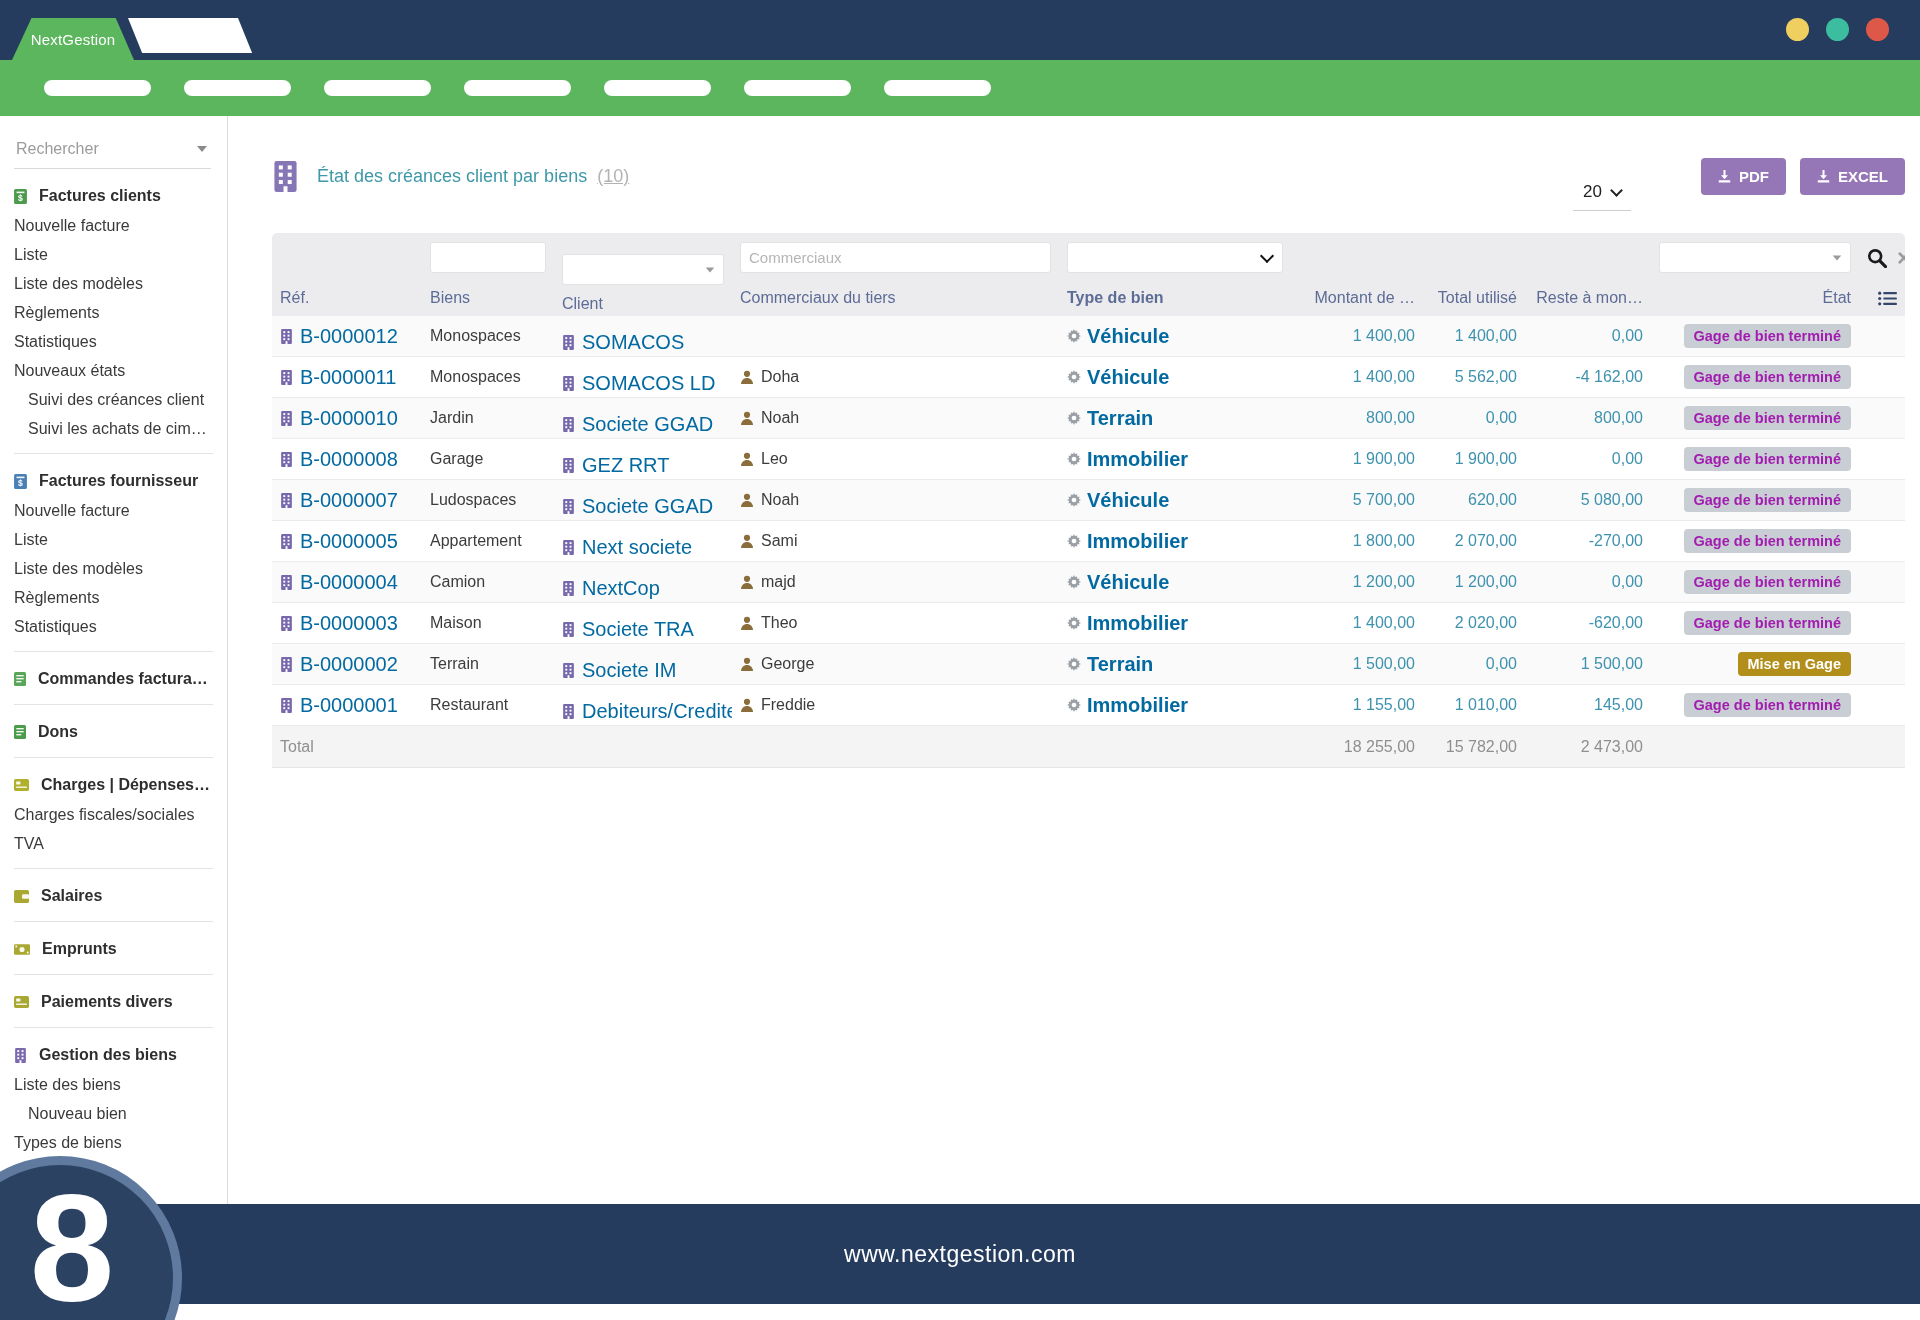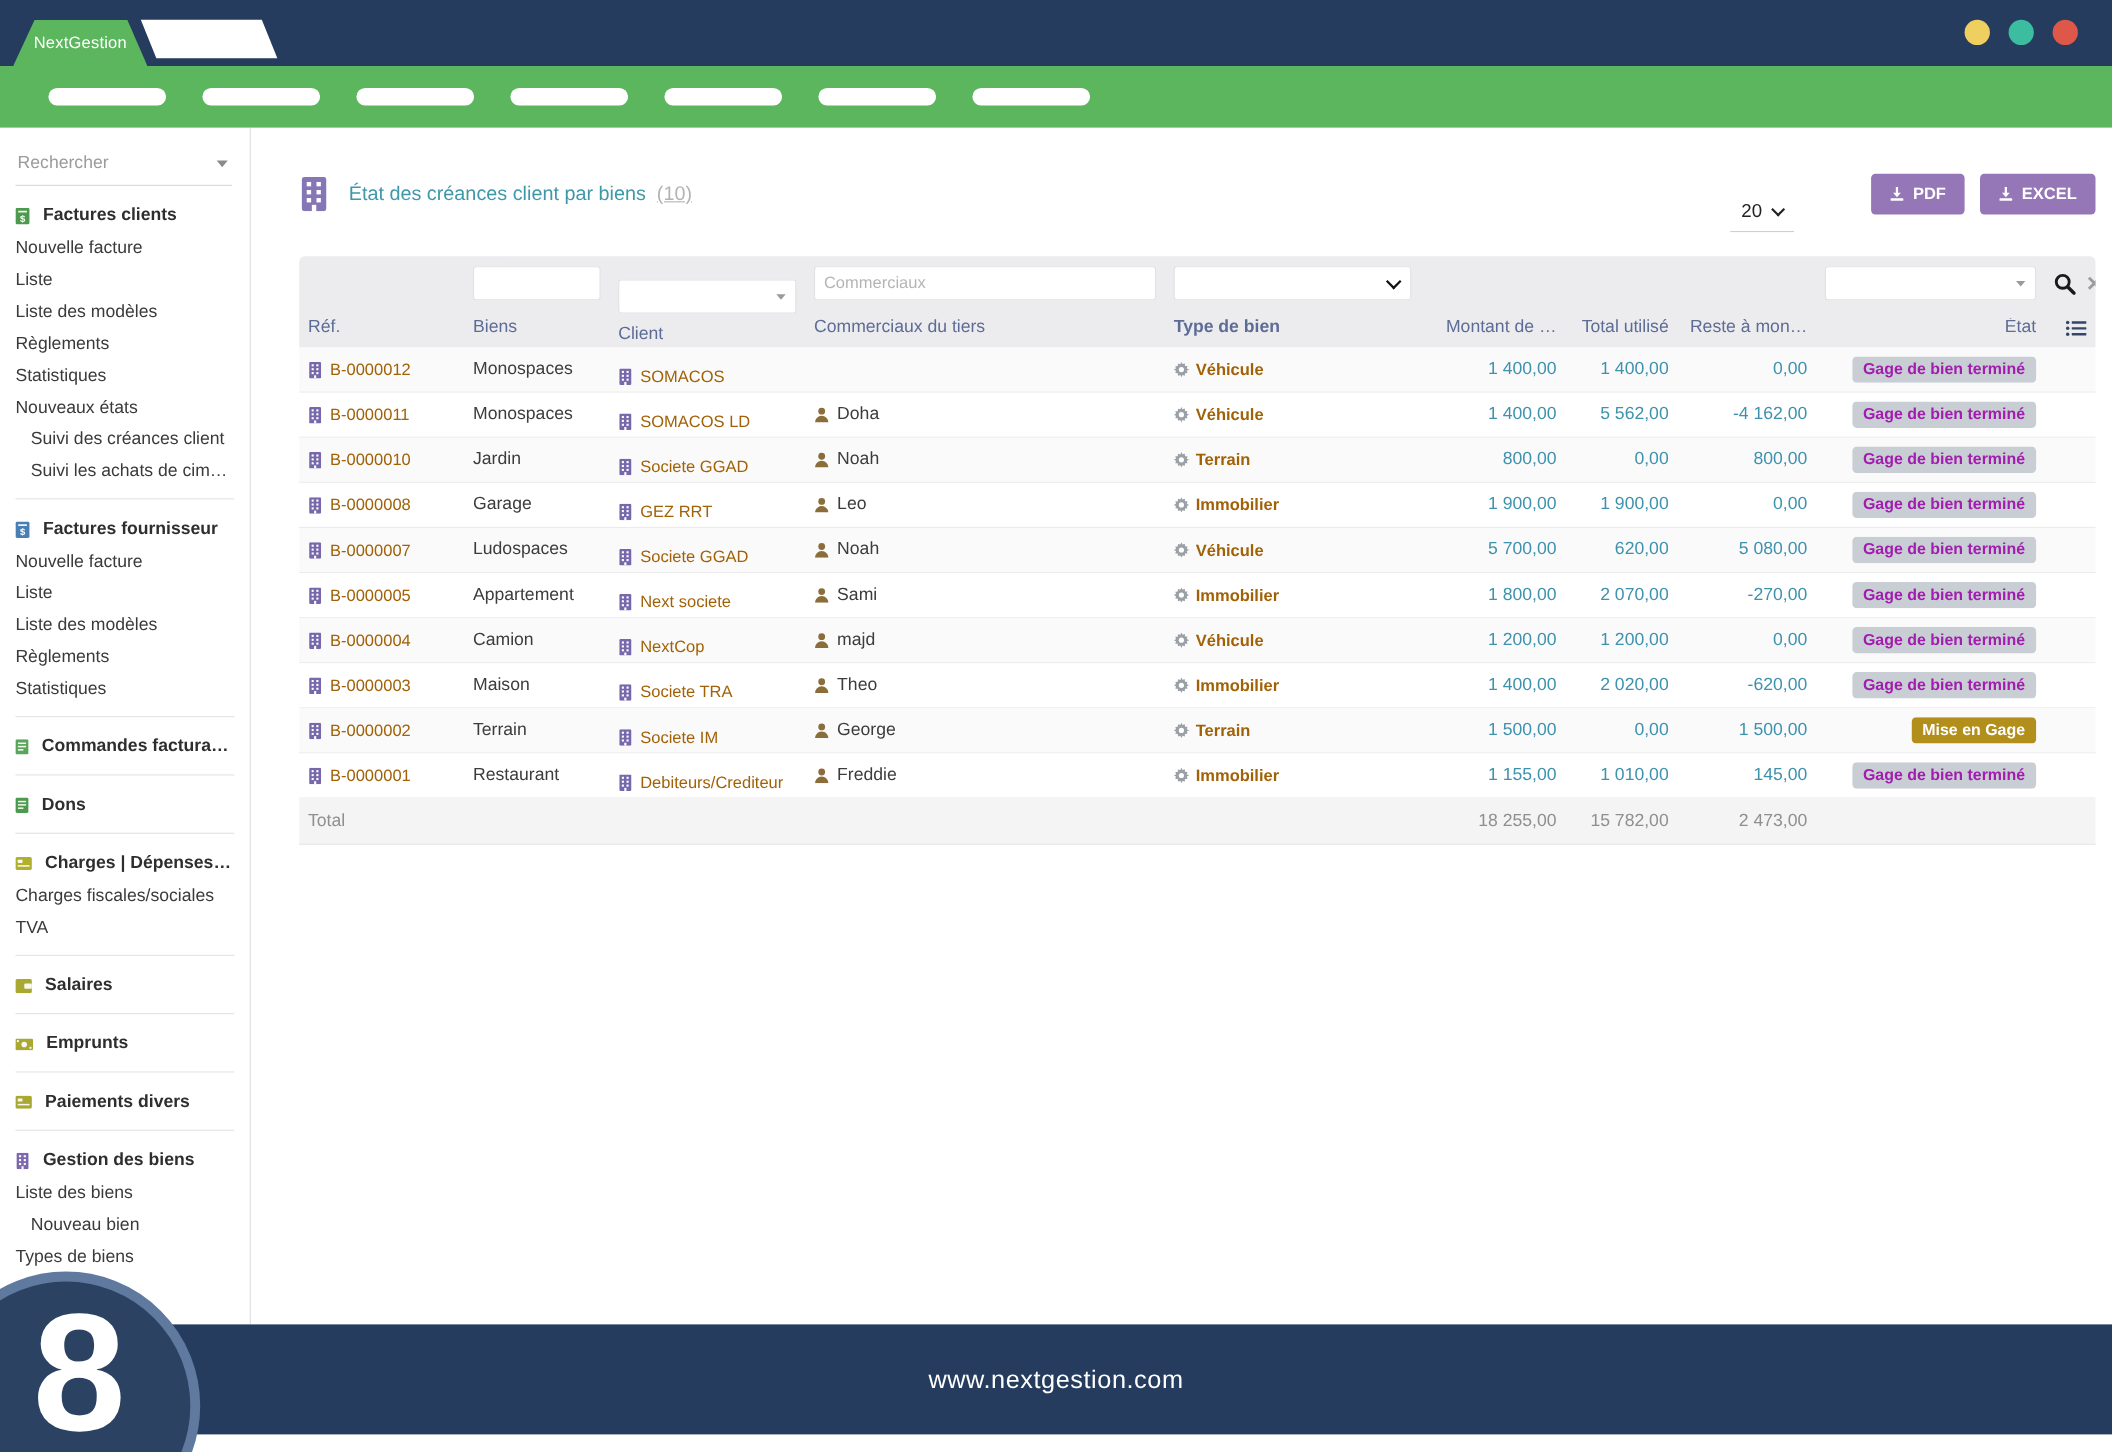--- a/index.html
+++ b/index.html
@@ -98,21 +98,21 @@
   .finput::placeholder { color:#b5b5b5; }
   .ficons { display:flex; align-items:center; gap:10px; padding-top:4px; }
   .xmark { font-size:24px; color:#9b9b9b; font-weight:bold; line-height:1; cursor:pointer; }
 
   .hrow { height:30px; padding-bottom:6px; }
   .hcell { font-size:16px; color:#5d6c96; }
   .listview-icn { color:#34466b; cursor:pointer; }
 
   .trow { height:41px; border-bottom:1px solid #ebebeb; background:#fff; cursor:pointer; }
   .trow:nth-child(odd) { background:#fafafa; }
-  .t-navy { color:#a16207; font-size:15px; }
+  .t-navy { color:#0369a1; font-size:20px; }
   .t-dark { color:#3c3c3c; font-size:16px; }
   .t-num { color:#3e92ae; font-size:16px; }
   .b-icn { color:#7668ab; margin-right:7px; }
   .p-icn { color:#8a6d3b; margin-right:7px; }
   .g-icn { color:#9aa0a6; margin-right:6px; }
 
   .badge {
     font-size:14.5px; font-weight:bold; padding:5px 10px; border-radius:4px; line-height:1;
   }
   .badge.gray { background:#c9ced4; color:#a21caf;margin-left:32px; }

